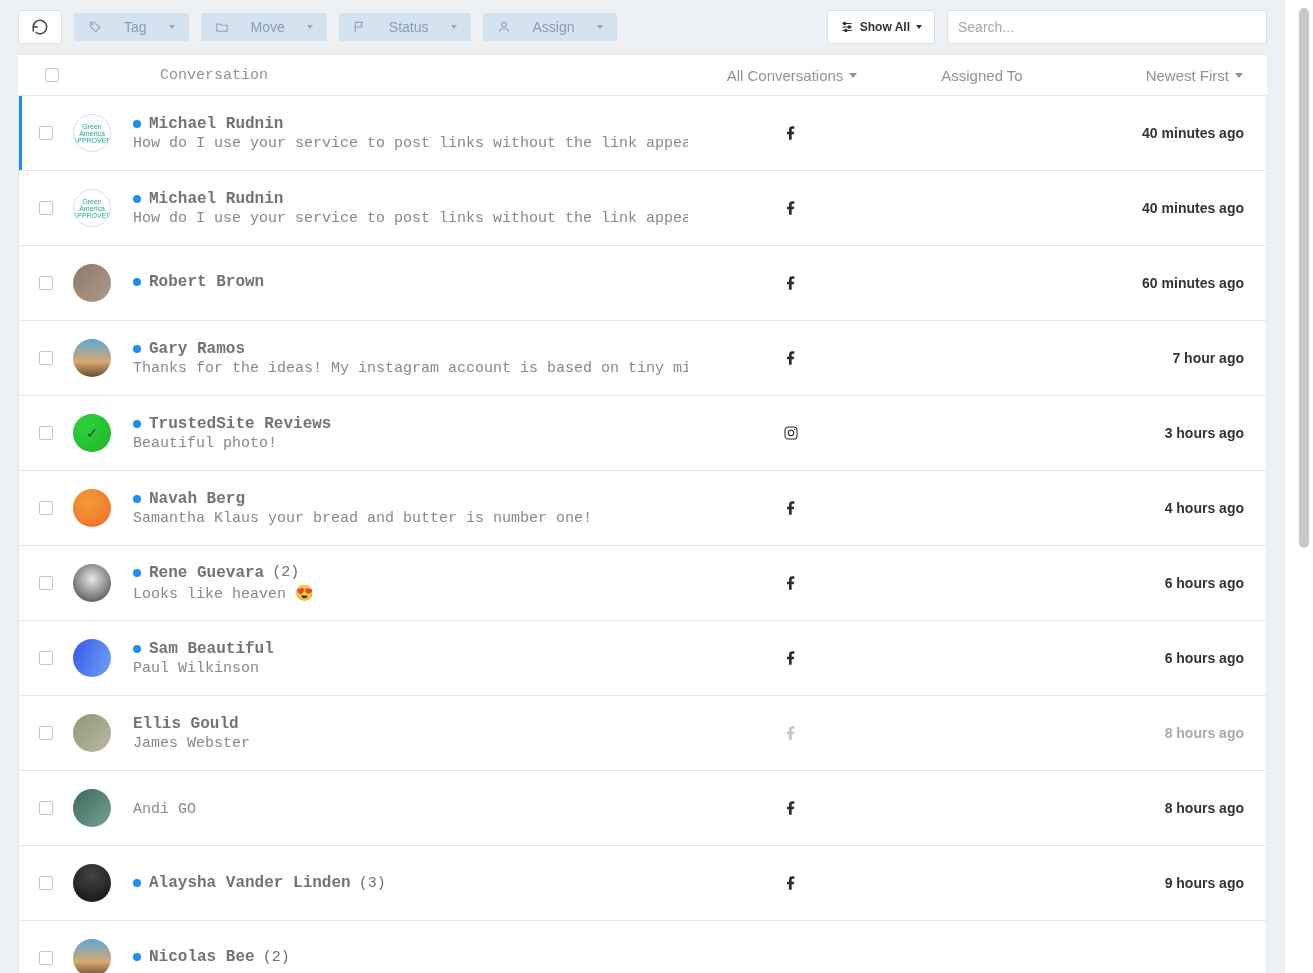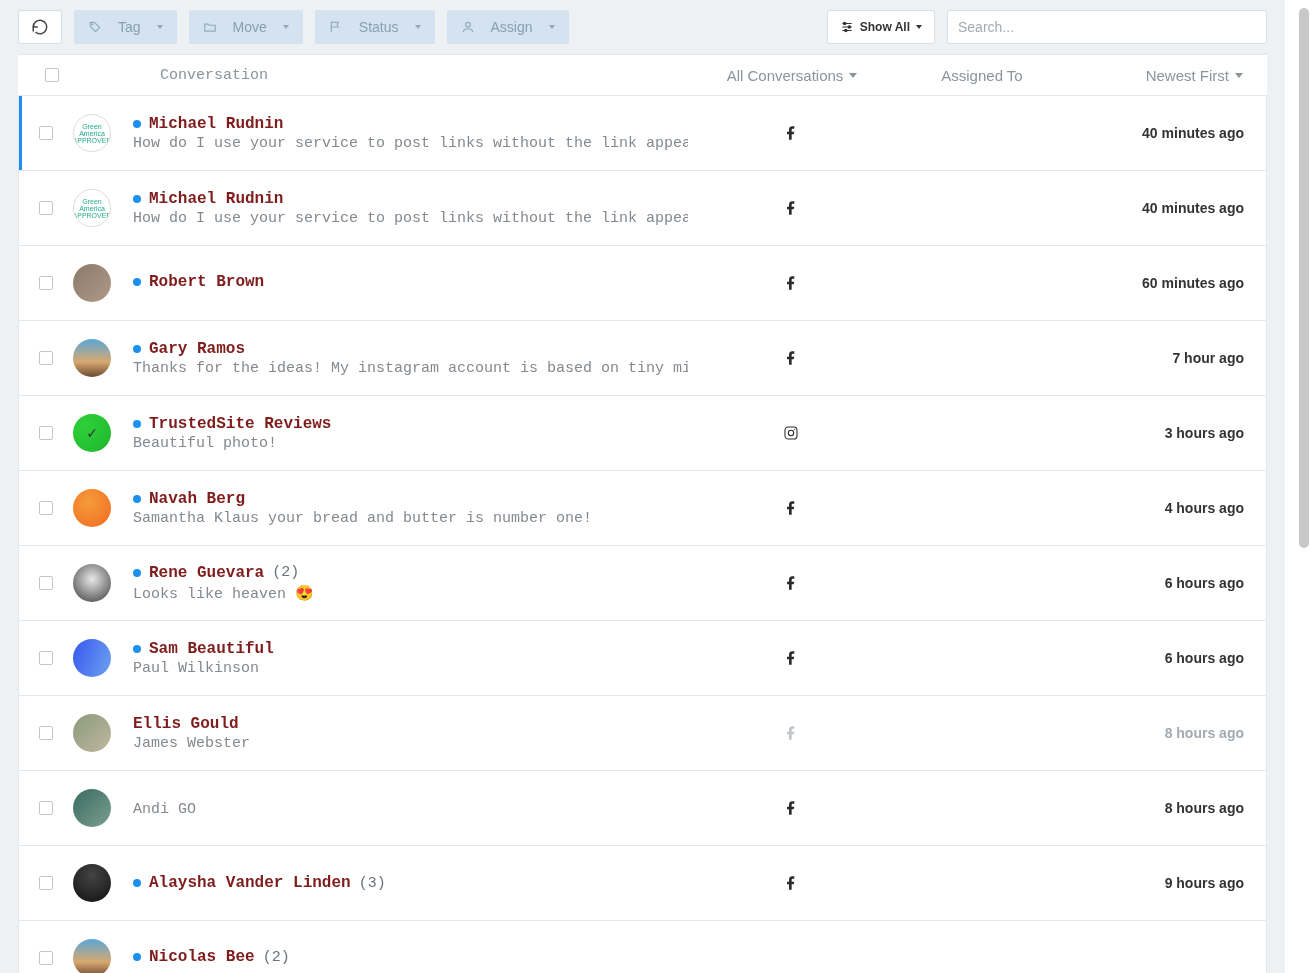--- a/index.html
+++ b/index.html
@@ -27,28 +27,28 @@
   background: #fff;
   border: 1px solid #d9dee3;
   border-radius: 3px;
   display: flex;
   align-items: center;
   justify-content: center;
   cursor: pointer;
 }
 .btn-refresh svg { width: 18px; height: 18px; stroke: #444; }
 .btn-action {
-  height: 34px;
+  height: 28px;
   background: #d2e2ef;
   border: none;
   border-radius: 2px;
   padding: 0 14px;
   display: flex;
   align-items: center;
-  gap: 16px;
+  gap: 22px;
   color: #7c97ab;
   font-size: 14px;
   cursor: not-allowed;
   opacity: 0.9;
 }
 .btn-action svg { width: 14px; height: 14px; stroke: #8aa3b5; }
 .btn-action .caret { border-top: 4px solid #8aa3b5; border-left: 3px solid transparent; border-right: 3px solid transparent; }
 .spacer { flex: 1; }
 .btn-showall {
   height: 34px;
@@ -121,21 +121,21 @@
 .avatar.sky { background: linear-gradient(180deg,#5aa7d8 0%,#d8a870 60%,#6a4a30 100%); }
 .avatar.orange { background: radial-gradient(circle at 40% 35%, #f59c3a, #f06a22); }
 .avatar.bw { background: radial-gradient(circle at 50% 40%, #e8e8e8, #3a3a3a); }
 .avatar.blue { background: linear-gradient(110deg,#3757ef,#6ea2ef); }
 .avatar.group { background: linear-gradient(135deg,#8a9a7a,#c0b8a0); }
 .avatar.teal { background: linear-gradient(135deg,#3a6a60,#7aa090); }
 .avatar.dark { background: radial-gradient(circle at 50% 30%, #444, #111); }
 .conv-col { padding-right: 8px; overflow: hidden; font-family: Liberation Mono, monospace; }
 .name-line { display:flex; align-items:center; gap:8px; }
 .blue-dot { width:8px; height:8px; border-radius:50%; background:#1d8fef; flex-shrink:0; }
-.name { font-size:16px; font-weight:700; color:#7f1d1d; }
+.name { font-size:16px; font-weight:700; color:#737373; }
 .count { font-size:15px; color:#6a727a; }
 .preview { color:#84898f; font-size:15px; margin-top:2px; white-space:nowrap; overflow:hidden; text-overflow:clip; }
 .channel-col { display:flex; justify-content:center; }
 .channel-icon { width:16px; height:16px; fill:#2b2b2b; }
 .channel-icon.muted { fill:#c0c6cc; }
 .channel-icon.ig { stroke:#2b2b2b; fill:none; stroke-width:1.6; }
 .assigned-col { display:flex; justify-content:center; color:#8b939c; }
 .time-col { display:flex; justify-content:flex-end; padding-right:22px; }
 .time { font-size:14px; font-weight:700; color:#333; }
 .row.muted .time { color:#a3aab3; font-weight:600; }

